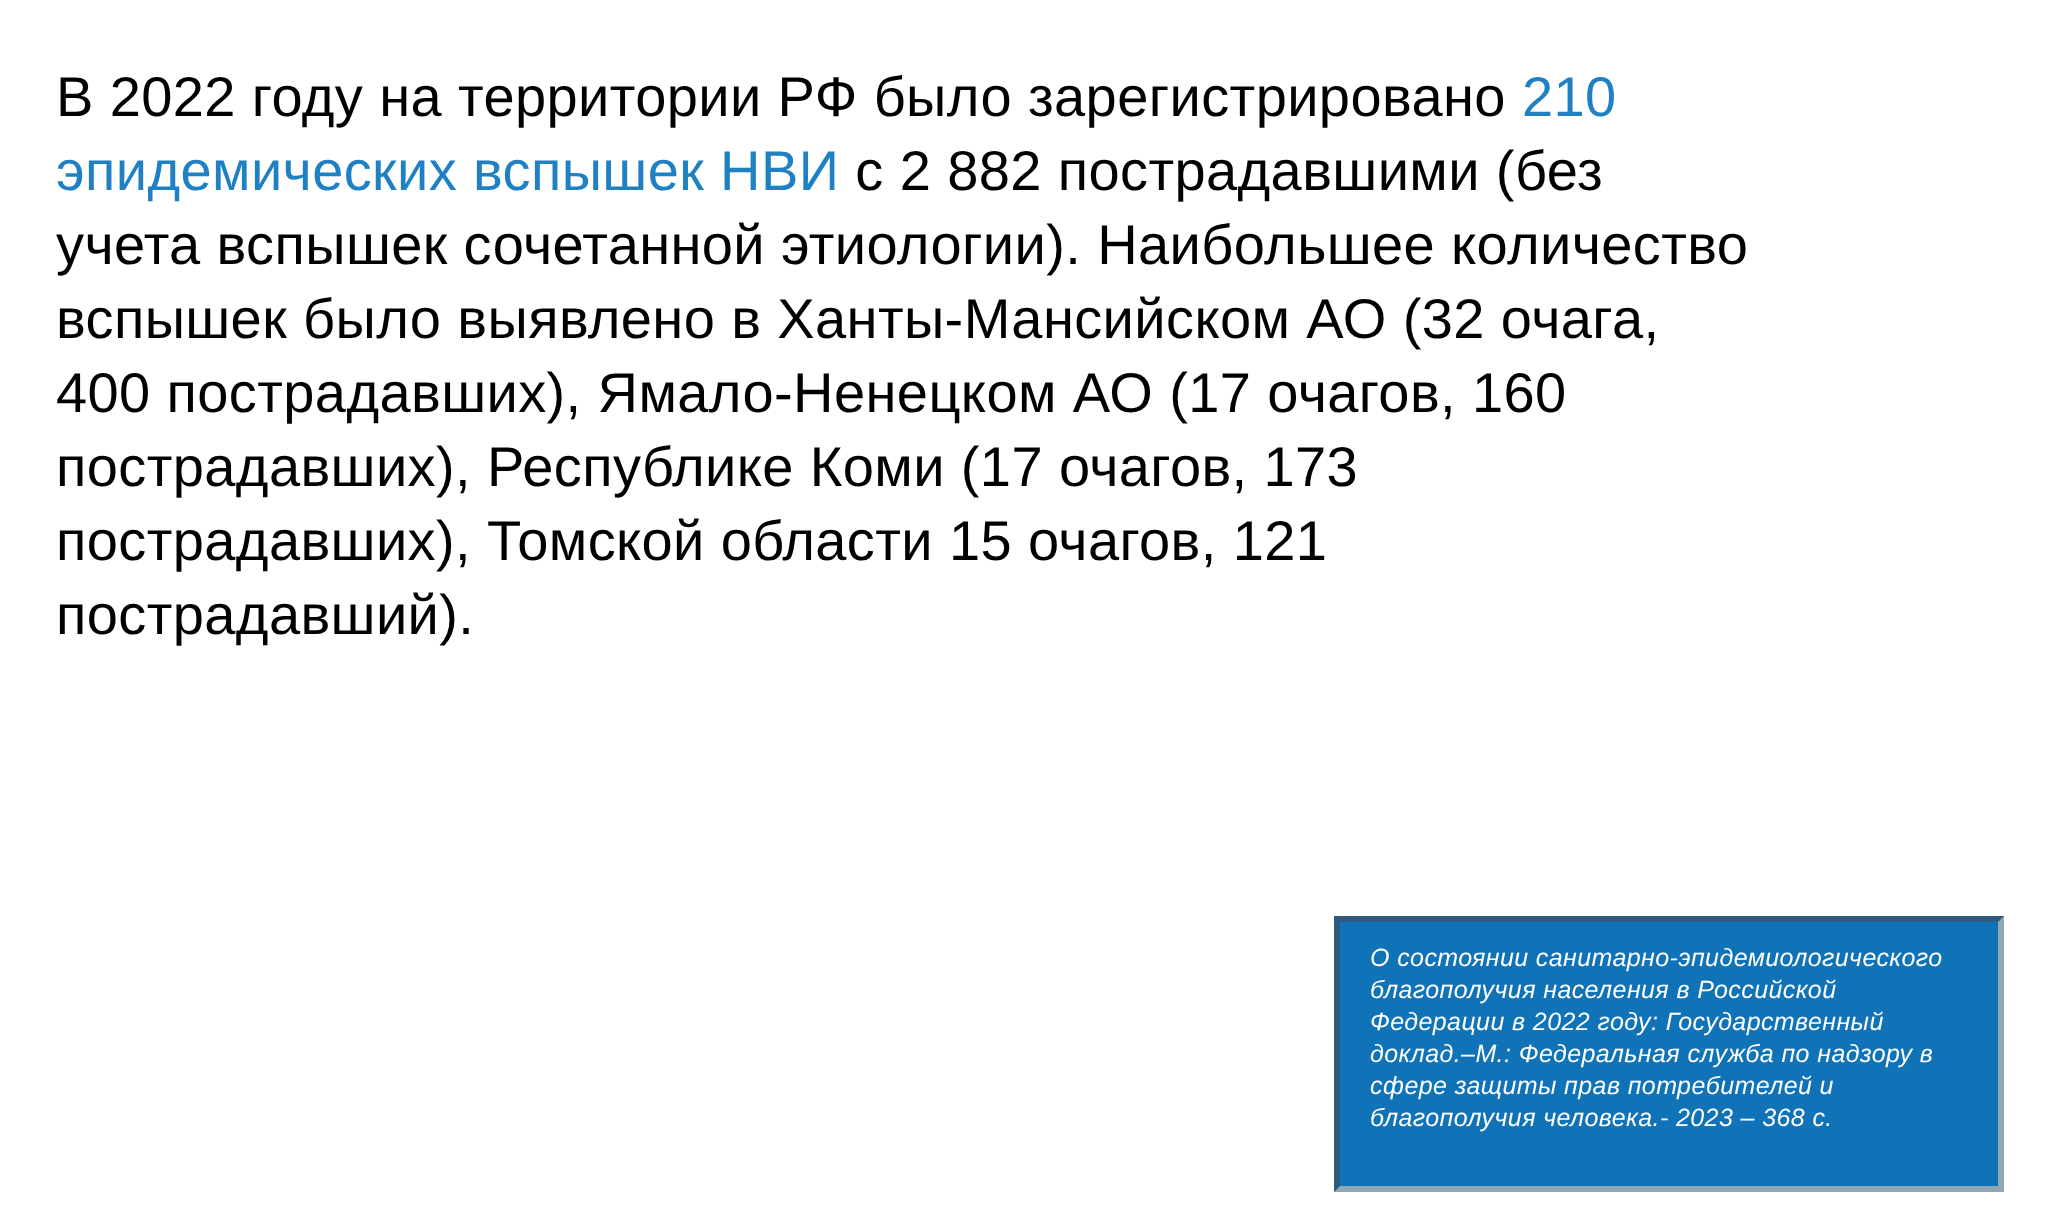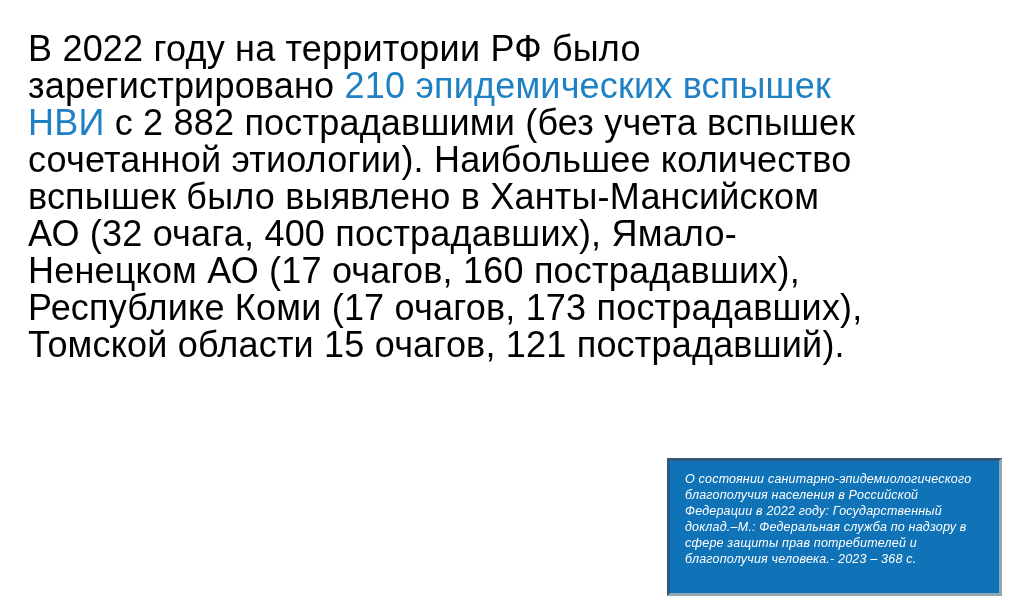--- a/index.html
+++ b/index.html
@@ -25,21 +25,21 @@
     height: 611px;
     background: var(--page-bg);
     overflow: hidden;
   }
   .body-text {
     position: absolute;
     left: 28px;
     top: 30px;
     width: 848px;
     margin: 0;
-    font-size: 36px;
+    font-size: 28px;
     line-height: 37px;
     color: var(--text-black);
     letter-spacing: 0.2px;
   }
   .highlight {
     color: var(--link-blue);
   }
   .citation-box {
     position: absolute;
     left: 667px;

